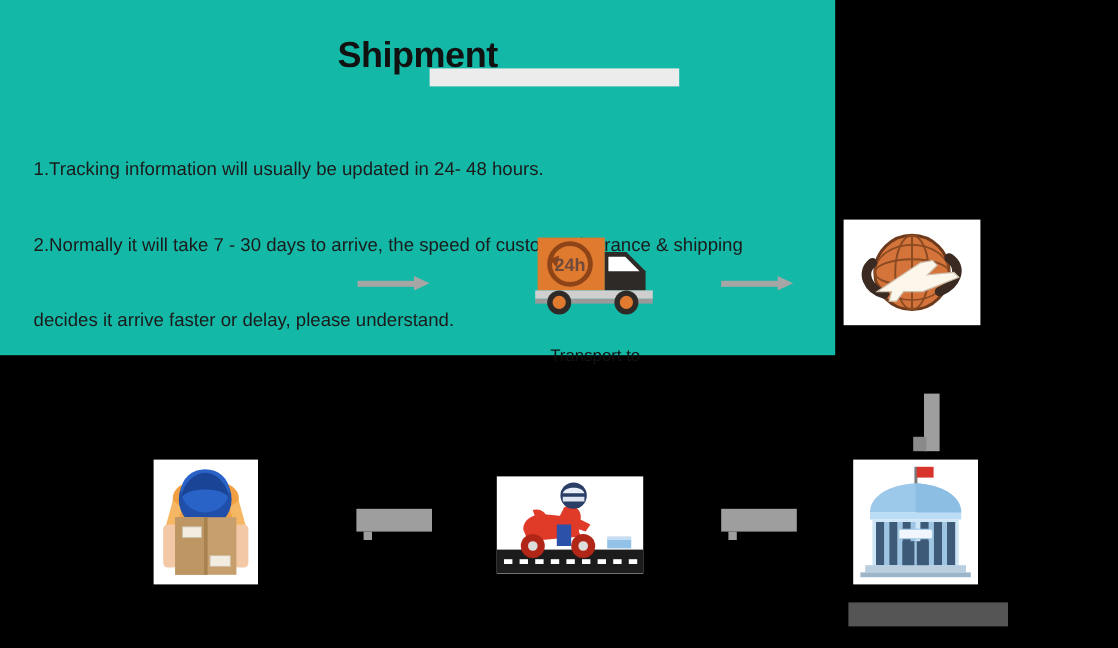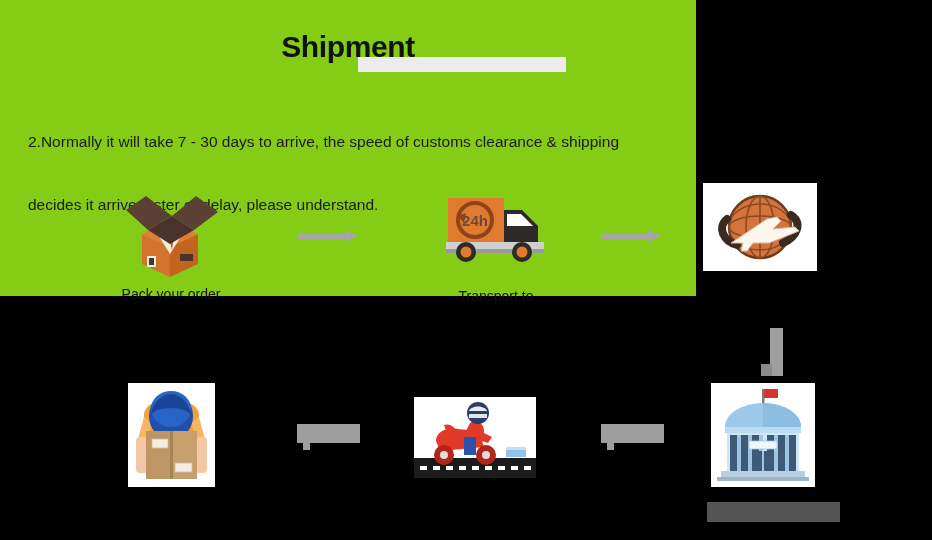--- a/index.html
+++ b/index.html
@@ -8,21 +8,21 @@
     background:#000;
     position:relative;
     overflow:hidden;
     font-family:"Liberation Sans", sans-serif;
   }
   .stage{position:absolute;left:0;top:0;width:932px;height:540px;}
 
   
   .panel{
     position:absolute;left:0;top:0;width:696px;height:296px;
-    background:#84cc16;overflow:hidden;
+    background:#14b8a6;overflow:hidden;
   }
   .title-band{
     position:absolute;left:358px;top:57px;width:208px;height:15px;
     background:#ececec;
   }
   .title{
     position:absolute;left:0;top:30px;width:696px;
     text-align:center;
     font-size:30px;font-weight:bold;color:#111;
     letter-spacing:-0.4px;
@@ -72,45 +72,26 @@
 <body>
 
 <div class="stage">
 
   <div class="panel">
 
     <div class="title-band"></div>
     <div class="title">Shipment</div>
 
     <div class="body-text">
+      <div>1.Tracking information will usually be updated in 24- 48 hours.</div>
       <div>2.Normally it will take 7 - 30 days to arrive, the speed of customs clearance &amp; shipping</div>
       <div>decides it arrive faster or delay, please understand.</div>
     </div>
   </div>
 
-  <div class="node" style="left:118px;top:182px;width:105px;height:100px;">
-    <svg width="105" height="100" viewBox="0 0 105 100">
-
-      <polygon points="24,52 52,65 52,95 24,82" fill="#d2742d"></polygon>
-      <polygon points="80,52 52,65 52,95 80,82" fill="#c2631f"></polygon>
-      <polygon points="24,52 52,40 80,52 52,65" fill="#e07f33"></polygon>
-
-      <polygon points="42,56 52,52 62,56 52,72" fill="#f4e9dc"></polygon>
-      <polygon points="50,52 56,52 54,68" fill="#b95a1a"></polygon>
-
-      <polygon points="8,28 28,14 54,34 30,48" fill="#5b4036"></polygon>
-      <polygon points="54,34 78,14 100,30 76,48" fill="#5b4036"></polygon>
-      <polygon points="30,48 54,34 76,48 52,62" fill="#4a332b"></polygon>
-
-      <rect x="29" y="74" width="9" height="11" fill="#f2ece5"></rect>
-      <rect x="31" y="76" width="5" height="7" fill="#3a3a3a"></rect>
-      <rect x="62" y="72" width="13" height="7" fill="#4a332b"></rect>
-    </svg>
-    <div class="node-label" style="left:-47px;top:104px;">Pack your order</div>
-  </div>
 
   <div class="arrow" style="left:298px;top:230px;width:60px;">
     <div class="shaft" style="width:48px;"></div>
     <div class="head" style="left:47px;"></div>
   </div>
 
   <div class="node" style="left:444px;top:192px;width:104px;height:80px;">
     <svg width="104" height="80" viewBox="0 0 104 80">
 
       <rect x="4" y="6" width="56" height="44" fill="#e07a2f"></rect>

